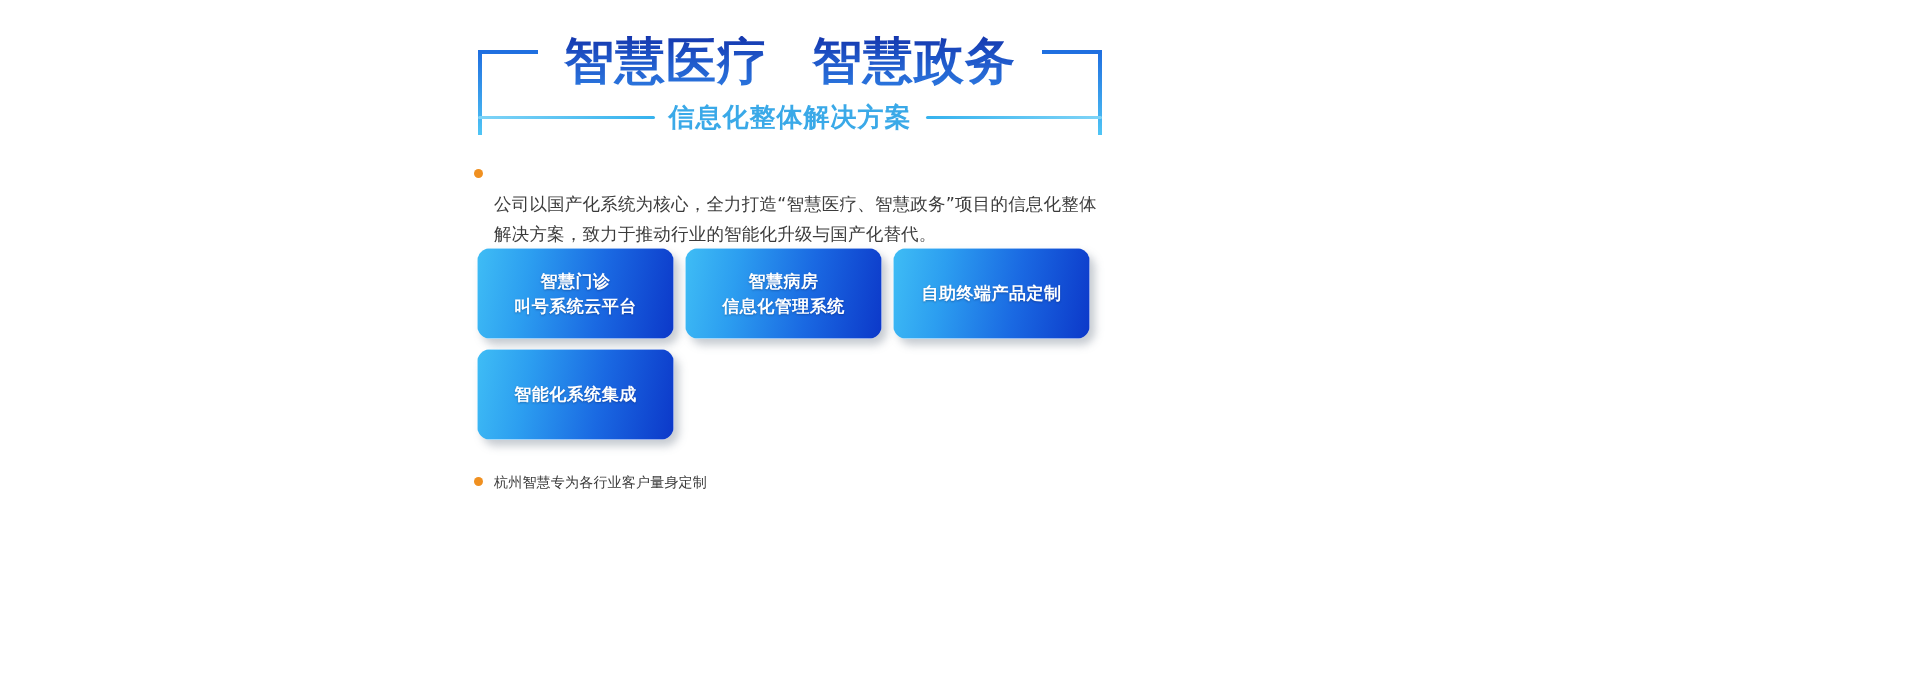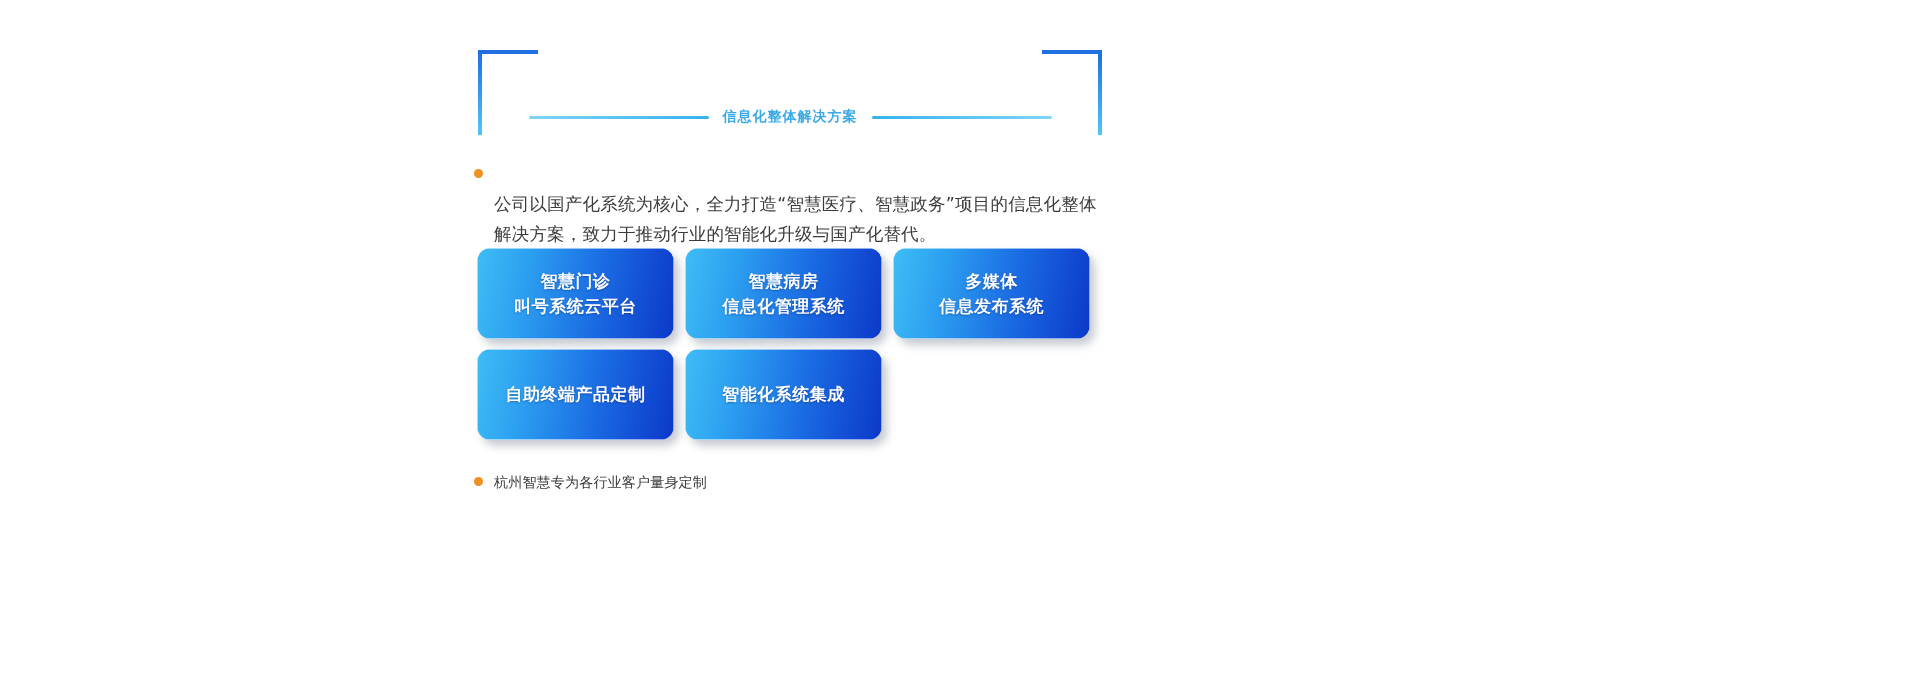--- a/index.html
+++ b/index.html
@@ -44,21 +44,21 @@
   .subtitle-row{
     position:absolute;left:478px;top:100px;width:624px;height:34px;
     display:flex;align-items:center;justify-content:center;gap:14px;
   }
   .sub-rule{
     height:3px;width:180px;border-radius:2px;
   }
   .sub-rule.left{background:linear-gradient(90deg,#7fd4f7 0%,#35b2ee 100%);}
   .sub-rule.right{background:linear-gradient(90deg,#35b2ee 0%,#7fd4f7 100%);}
   .subtitle-text{
-    font-size:14px;font-weight:bold;color:#3aa9e8;white-space:nowrap;
+    font-size:26px;font-weight:bold;color:#3aa9e8;white-space:nowrap;
     letter-spacing:1px;
     font-family:"DejaVu Sans","Liberation Sans",sans-serif;
   }
 
   
   .intro{
     position:absolute;left:474px;top:160px;width:640px;
     display:flex;align-items:flex-start;
   }
   .bullet-dot{
@@ -139,20 +139,24 @@
           <linearGradient id="br" x1="0" y1="0" x2="0" y2="1">
             <stop offset="0%" stop-color="#1f6fe0"></stop>
             <stop offset="100%" stop-color="#4fc4f5"></stop>
           </linearGradient>
         </defs>
         <path d="M2 103 L2 22 L58 22" stroke="url(#bl)" stroke-width="4" fill="none" stroke-linecap="square"></path>
         <path d="M622 103 L622 22 L566 22" stroke="url(#br)" stroke-width="4" fill="none" stroke-linecap="square"></path>
       </svg>
     </div>
 
+    <div class="title-row">
+      <span class="title-word">智慧医疗</span>
+      <span class="title-word">智慧政务</span>
+    </div>
 
     <div class="subtitle-row">
       <span class="sub-rule left"></span>
       <span class="subtitle-text">信息化整体解决方案</span>
       <span class="sub-rule right"></span>
     </div>
   </div>
 
   <div class="intro">
     <span class="bullet-dot"></span>
@@ -162,24 +166,20 @@
   <div class="grid">
     <div class="card">
       <span class="card-label">智慧门诊
 叫号系统云平台</span>
     </div>
     <div class="card">
       <span class="card-label">智慧病房
 信息化管理系统</span>
     </div>
     <div class="card">
-      <span class="card-label">多媒体
-信息发布系统</span>
-    </div>
-    <div class="card">
       <span class="card-label">自助终端产品定制</span>
     </div>
     <div class="card">
       <span class="card-label">智能化系统集成</span>
     </div>
   </div>
 
   <div class="footer">
     <div class="foot-item">
       <span class="bullet-dot"></span>

